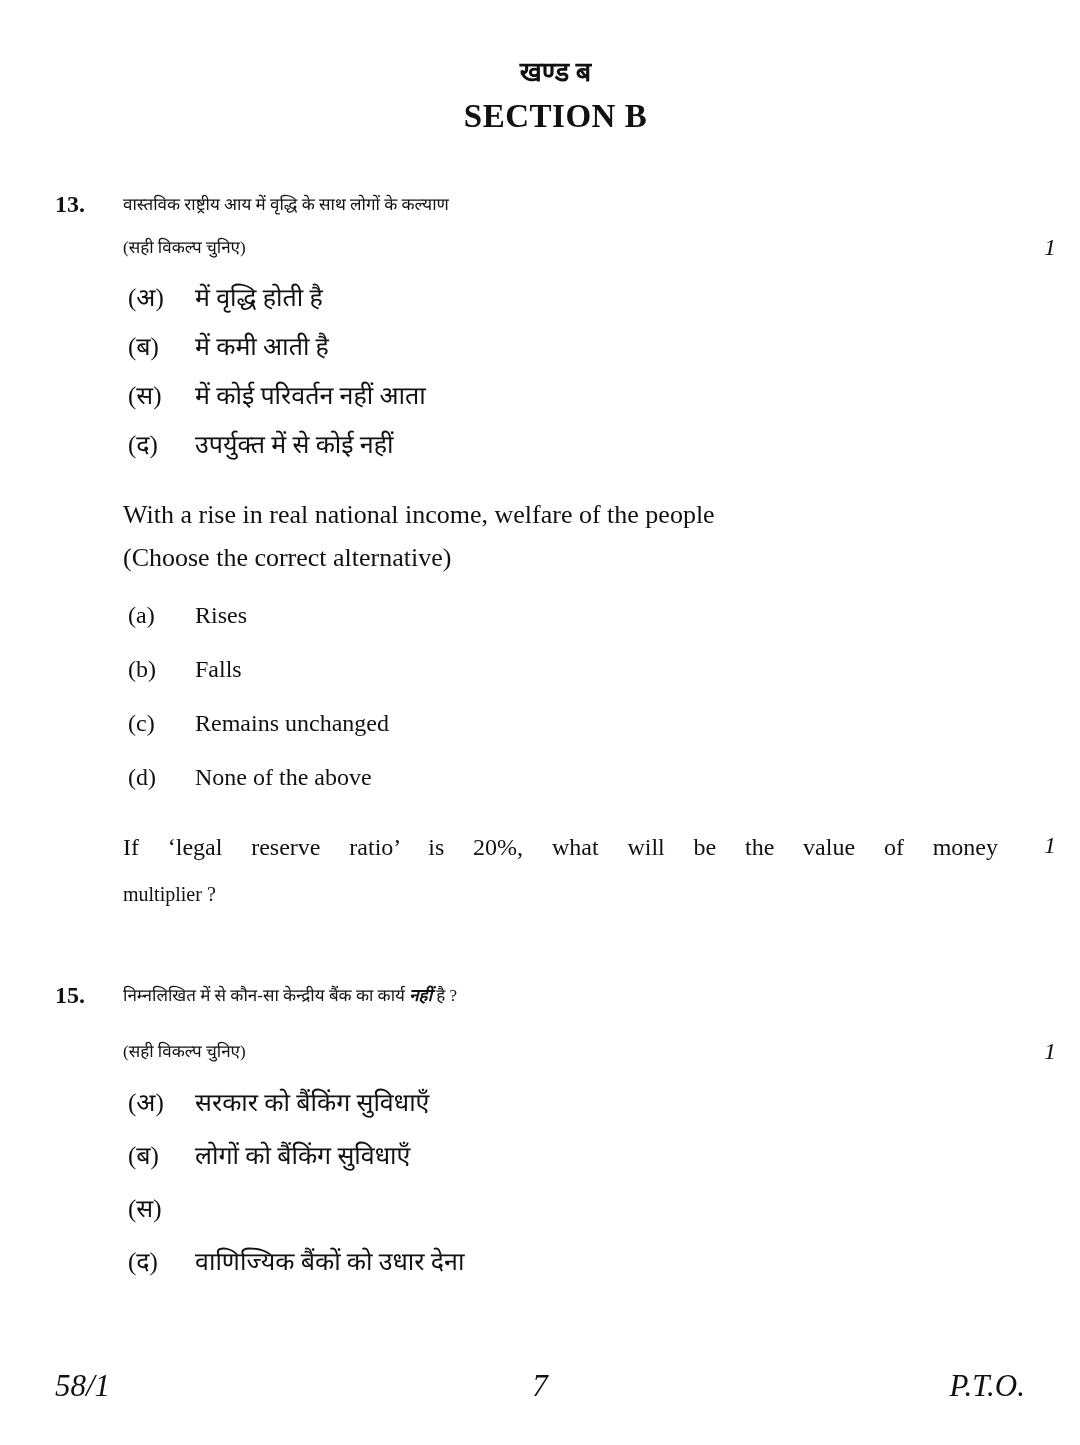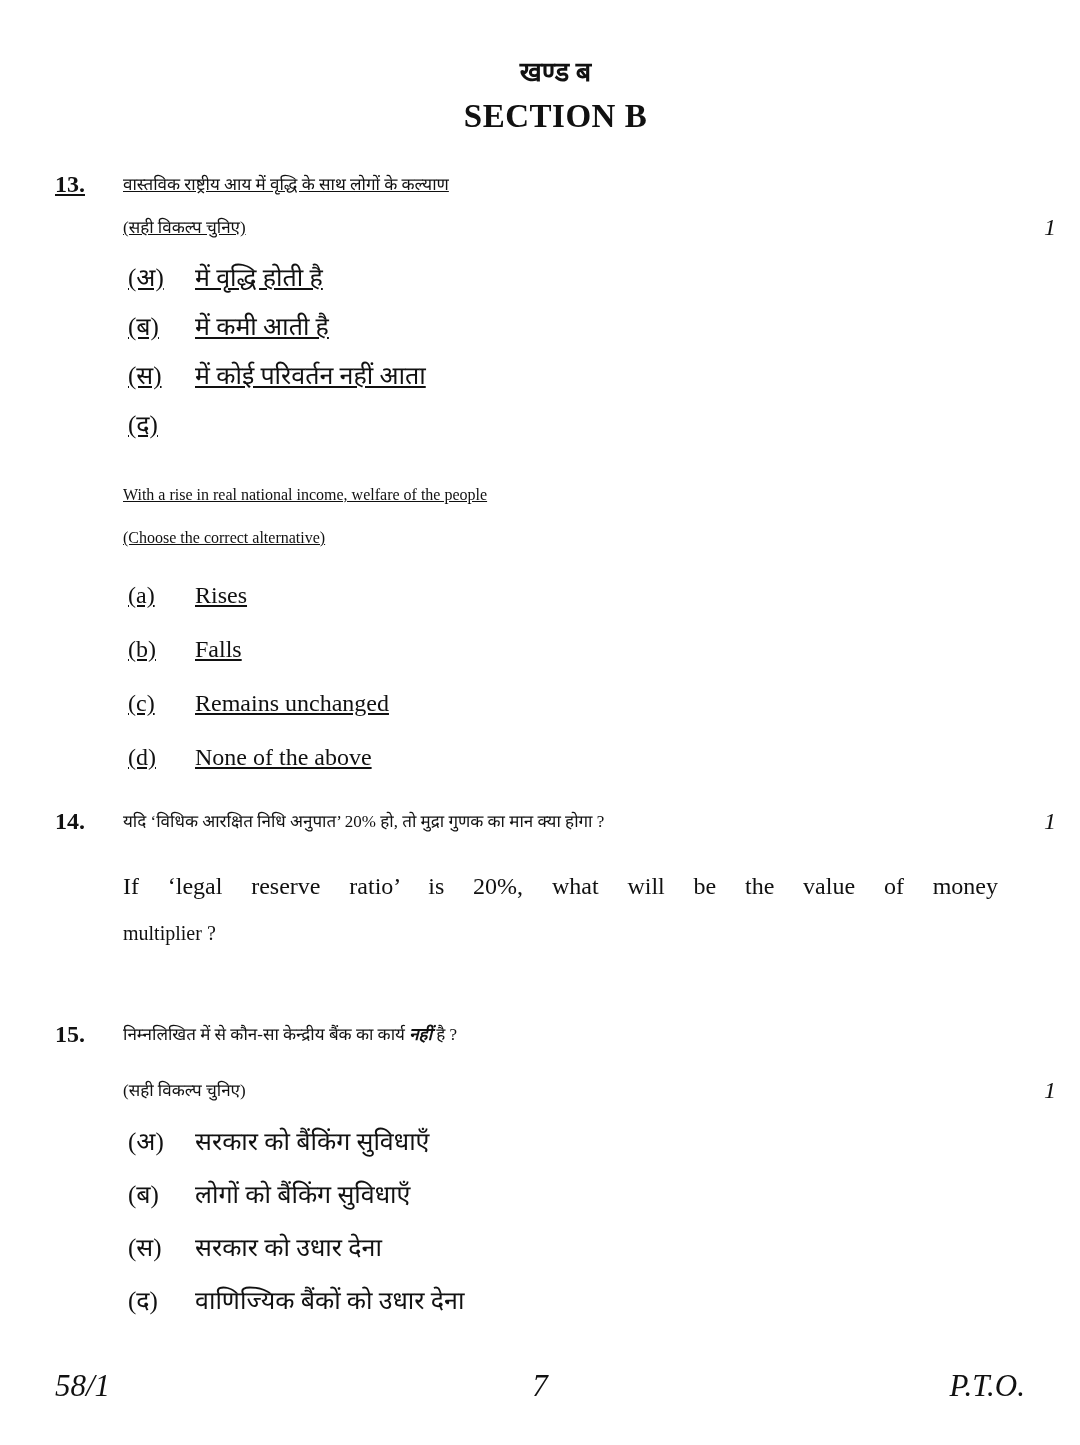--- a/index.html
+++ b/index.html
@@ -31,40 +31,40 @@
   .sec-title-en {
     text-align: center;
     font-weight: 700;
     font-size: 33px;
     line-height: 30px;
     margin-top: 12px;
     letter-spacing: 0.5px;
   }
   
   .question { position: relative; }
-  .q13 { margin-top: 32px; text-decoration: underline; }
+  .q13 { margin-top: 52px; }
   .q14 { margin-top: 16px; }
   .q15 { margin-top: 56px; }
   .row { display: flex; position: relative; }
   .qnum {
     flex: none;
     width: 68px;
     font-weight: 700;
     font-size: 24px;
     line-height: 43px;
   }
   .indent { flex: none; width: 68px; }
   .qbody { flex: 1; min-width: 0; }
   .hi-line {
     font-size: 17px;
     line-height: 43px;
     white-space: nowrap;
   }
   .en-line {
-    font-size: 16px;
+    font-size: 26px;
     line-height: 43px;
     white-space: nowrap;
   }
   .marks {
     position: absolute;
     right: 0;
     top: 0;
     font-style: italic;
     font-size: 24px;
     line-height: 43px;
@@ -146,20 +146,21 @@
         <div class="opt-hi">में कमी आती है</div>
       </div>
       <div class="opt row">
         <div class="indent"></div>
         <div class="opt-letter opt-hi">(स)</div>
         <div class="opt-hi">में कोई परिवर्तन नहीं आता</div>
       </div>
       <div class="opt row">
         <div class="indent"></div>
         <div class="opt-letter opt-hi">(द)</div>
+        <div class="opt-hi">उपर्युक्त में से कोई नहीं</div>
       </div>
     </div>
 
     <div class="row gap-en-stem">
       <div class="indent"></div>
       <div class="qbody">
         <div class="en-line">With a rise in real national income, welfare of the people</div>
         <div class="en-line">(Choose the correct alternative)</div>
       </div>
     </div>
@@ -182,26 +183,20 @@
       </div>
       <div class="opt row">
         <div class="indent"></div>
         <div class="opt-letter opt-en">(d)</div>
         <div class="opt-en">None of the above</div>
       </div>
     </div>
   </div>
 
   <div class="question q14">
-    <div class="row">
-      <div class="qnum">14.</div>
-      <div class="qbody">
-        <div class="hi-line">यदि ‘विधिक आरक्षित निधि अनुपात’ 20% हो, तो मुद्रा गुणक का मान क्या होगा ?</div>
-      </div>
-    </div>
     <div class="marks" style="top:0;">1</div>
     <div class="row q14-en">
       <div class="indent"></div>
       <div class="qbody">
         <div class="jline">If ‘legal reserve ratio’ is 20%, what will be the value of money</div>
         <div class="lline">multiplier ?</div>
       </div>
     </div>
   </div>
 
@@ -222,21 +217,20 @@
         <div class="opt-hi opt-hi-15">सरकार को बैंकिंग सुविधाएँ</div>
       </div>
       <div class="opt row">
         <div class="indent"></div>
         <div class="opt-letter opt-hi opt-hi-15">(ब)</div>
         <div class="opt-hi opt-hi-15">लोगों को बैंकिंग सुविधाएँ</div>
       </div>
       <div class="opt row">
         <div class="indent"></div>
         <div class="opt-letter opt-hi opt-hi-15">(स)</div>
-        <div class="opt-hi opt-hi-15">सरकार को उधार देना</div>
       </div>
       <div class="opt row">
         <div class="indent"></div>
         <div class="opt-letter opt-hi opt-hi-15">(द)</div>
         <div class="opt-hi opt-hi-15">वाणिज्यिक बैंकों को उधार देना</div>
       </div>
     </div>
   </div>
 
   <div class="footer">

